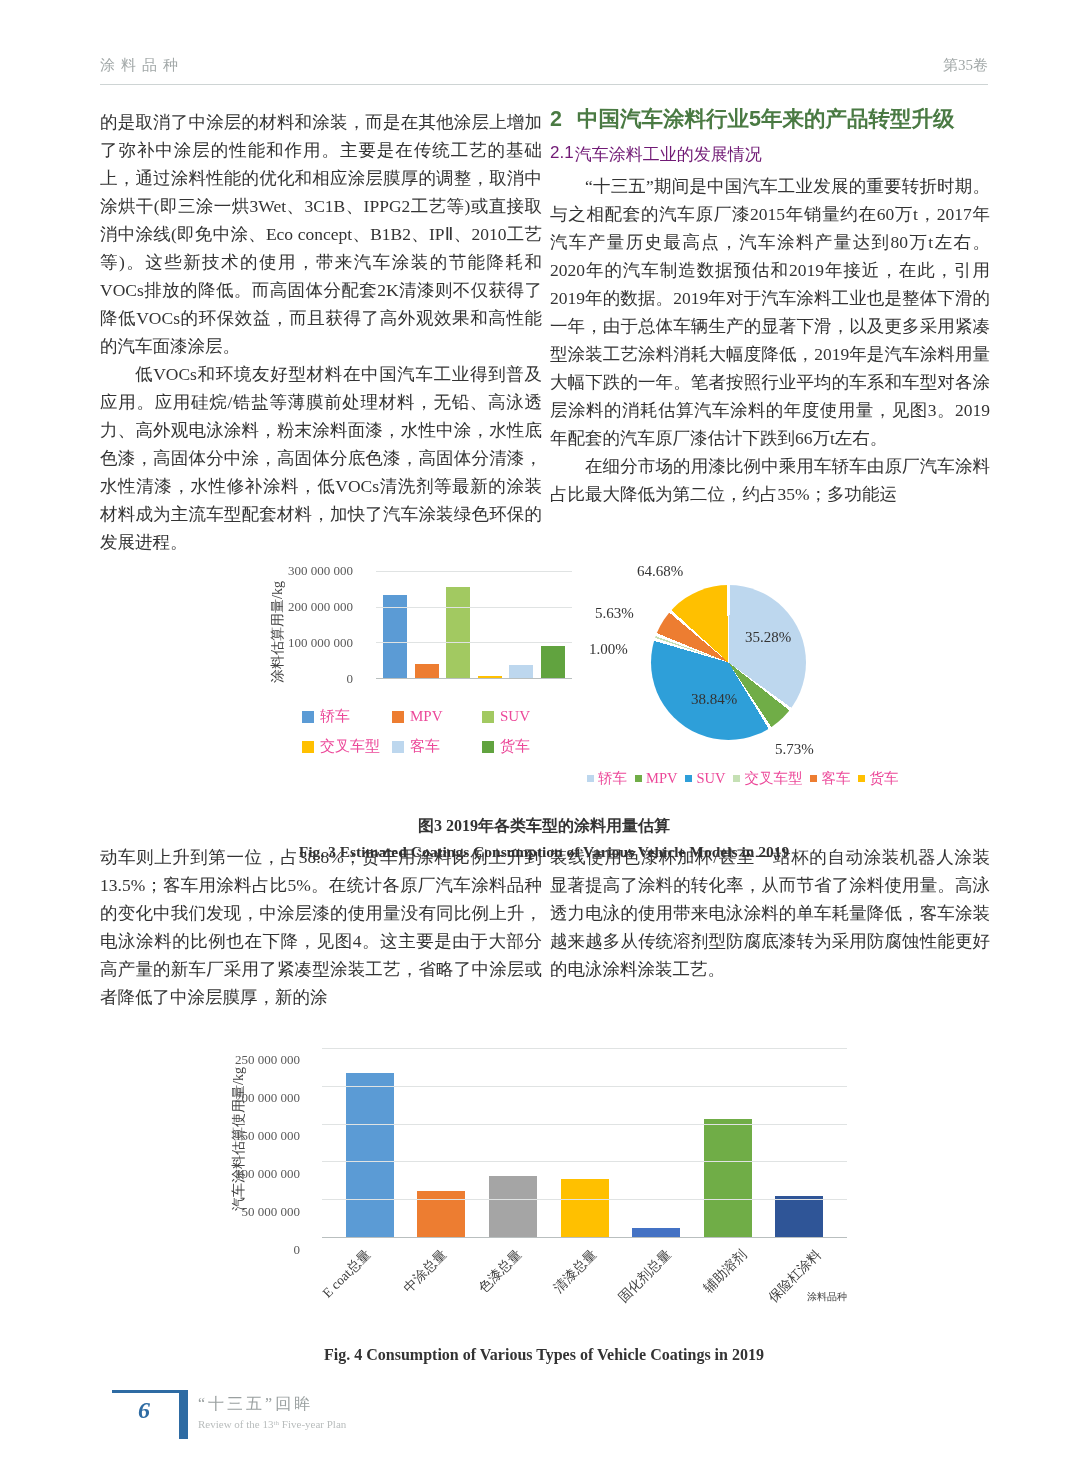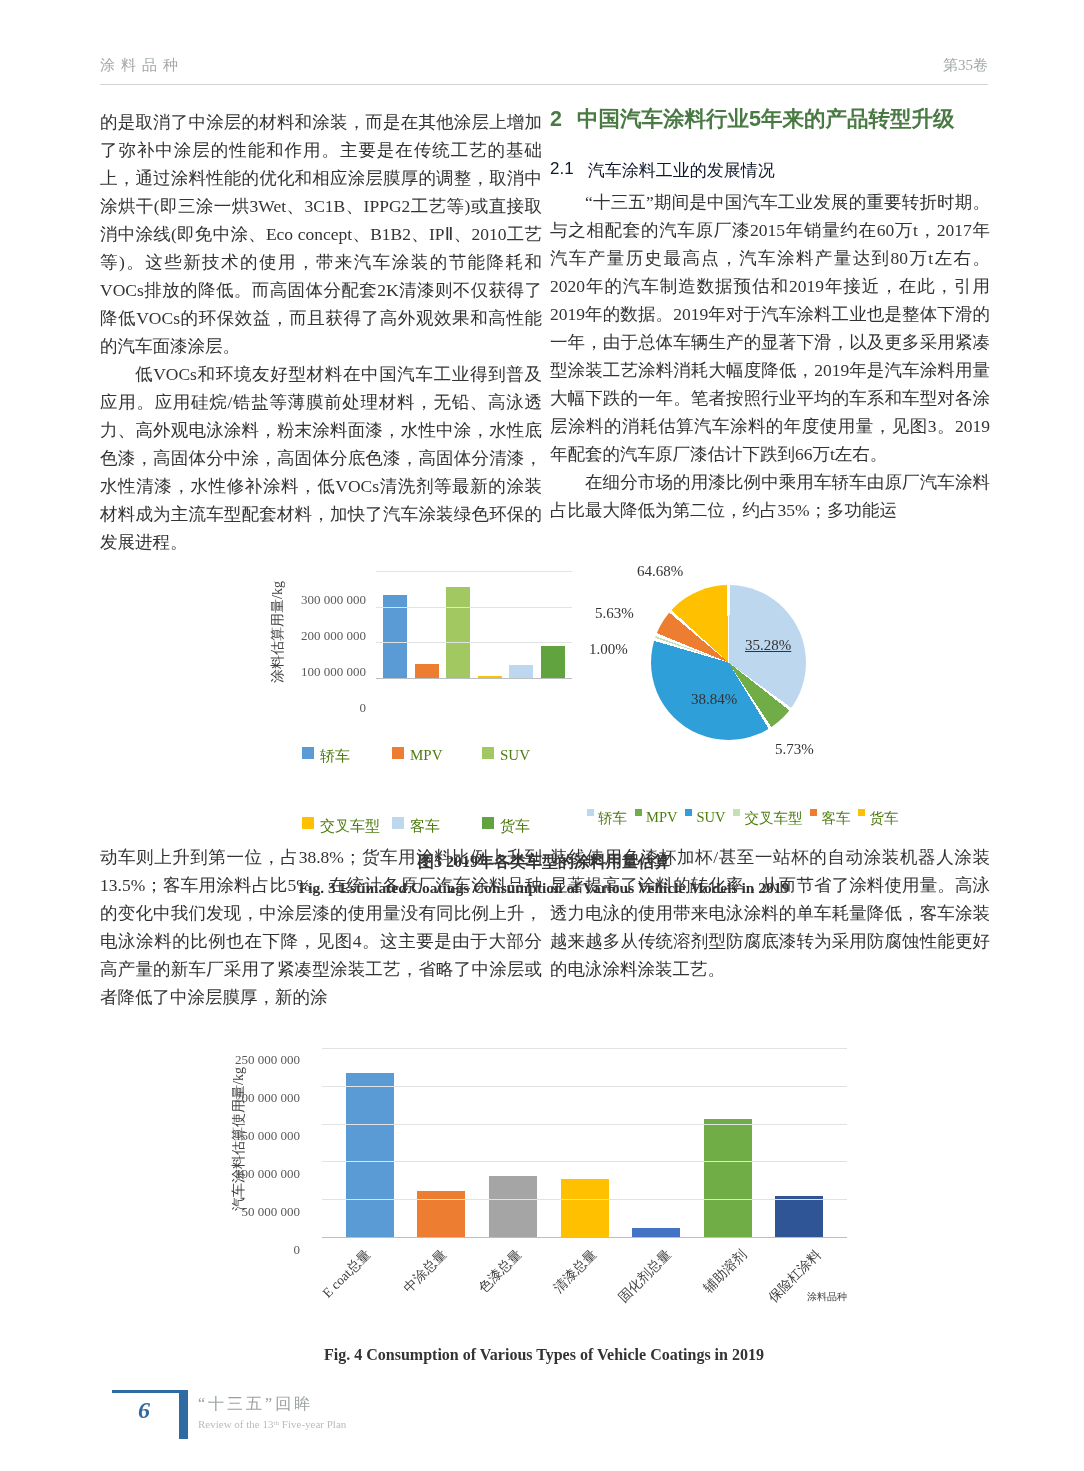--- a/index.html
+++ b/index.html
@@ -16,52 +16,52 @@
   
   .body-text { font-size:17.5px; line-height:28px; text-align:justify; color:#333; }
   .para-indent { text-indent:2em; }
   .col-left-1 { position:absolute; left:100px; top:108px; width:442px; }
   .col-right  { position:absolute; left:550px; top:104px; width:440px; }
   .after-left  { position:absolute; left:100px; top:843px; width:442px; }
   .after-right { position:absolute; left:550px; top:843px; width:440px; }
 
   .sec-heading { display:flex; gap:15px; color:#4a7a43; font-weight:bold;
     font-size:21.5px; line-height:31px; font-family:"Liberation Sans","DejaVu Sans",sans-serif; }
-  .sub-heading { display:flex; gap:14px; color:#0f172a; font-size:17px; margin-top:24px;
+  .sub-heading { display:flex; gap:1px; color:#701a75; font-size:17px; margin-top:8px;
     margin-bottom:6px; font-family:"Liberation Sans","DejaVu Sans",sans-serif; }
 
   
   .fig3 { position:absolute; left:100px; top:565px; width:888px; }
   .fig3-charts { display:flex; margin-left:150px; }
   .bar3-wrap { width:335px; }
   .chart-area { position:relative; height:128px; }
   .ytitle { position:absolute; white-space:nowrap; font-size:14px; color:#404040;
     text-align:center; transform:rotate(-90deg); }
   .ytitle3 { left:-42px; top:58px; width:140px; }
   .yticks { position:absolute; }
-  .yticks3 { left:36px; top:6px; width:86px; height:108px;margin-top:29px; }
+  .yticks3 { left:23px; top:6px; width:86px; height:108px; }
   .ytick { position:absolute; right:6px; font-size:13px; color:#595959; white-space:nowrap; }
   .plot { position:absolute; border-bottom:1px solid #b9bfbf; }
   .plot3 { left:126px; top:6px; width:196px; height:108px; }
   .gridline { position:absolute; left:0; right:0; height:1px; background:#e0e3e3; }
   .bars { position:absolute; left:0; right:0; top:0; bottom:0; display:flex;
     align-items:flex-end; justify-content:space-evenly; }
   .plot3 .bar { width:24px; }
   .legend-row { display:flex; margin-left:52px; margin-top:14px; }
   .legend-row + .legend-row { margin-top:11px; }
-  .legend-item { display:flex; align-items:flex-start; width:90px; font-size:15px; color:#4d7c0f;margin-top:40px; }
+  .legend-item { display:flex; align-items:center; width:90px; font-size:15px; color:#ec4899; }
   .swatch { width:12px; height:12px; display:inline-block; margin-right:6px; flex:none; }
 
   .pie-wrap { width:345px; position:relative; margin-left:8px; height:235px; }
   .pie { position:absolute; left:58px; top:20px; width:155px; height:155px; border-radius:50%; }
   .pie-label { position:absolute; font-size:15px; color:#333; white-space:nowrap; }
   .pl-1351 { left:44px;  top:-2px; }
   .pl-563  { left:2px;   top:40px; }
   .pl-100  { left:-4px;  top:76px; }
-  .pl-3528 { left:152px; top:72px;text-decoration:underline; }
+  .pl-3528 { left:152px; top:64px; }
   .pl-3884 { left:82px;  top:126px;margin-left:16px; }
   .pl-573  { left:182px; top:176px; }
   .pie-legend { position:absolute; left:-6px; top:204px; display:flex; }
   .pie-legend .legend-item { width:auto; margin-right:8px; font-size:14.5px; }
   .pie-legend .swatch { width:7px; height:7px; margin-right:4px; }
 
   .fig-cap { text-align:center; font-weight:bold; }
   .cap-zh { font-size:16px; margin-top:16px; }
   .cap-en { font-size:15.5px; margin-top:6px; }
 

